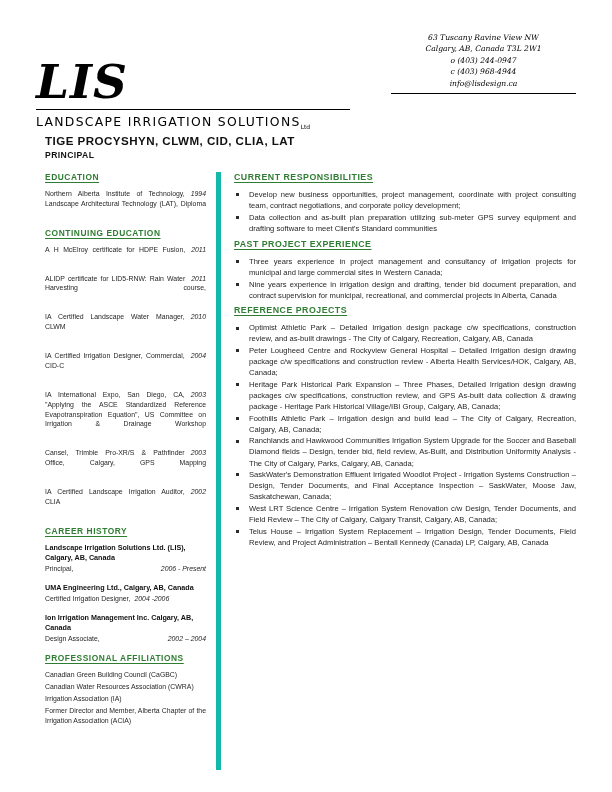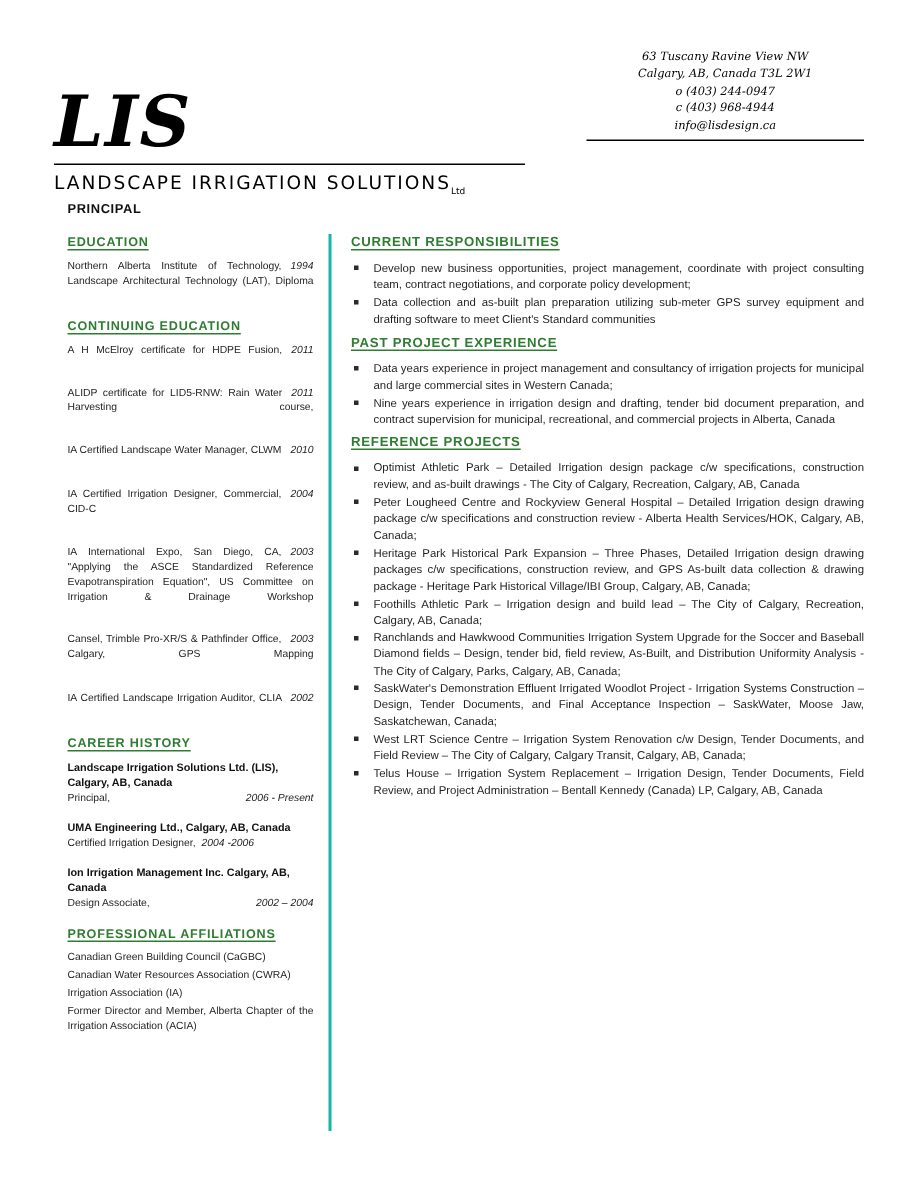--- a/index.html
+++ b/index.html
@@ -105,21 +105,21 @@
   
   .columns {
     display: flex;
     margin-top: 11px;
     height: 598px;
   }
   .col-left {
     width: 185px;
     padding-left: 9px;
     padding-right: 10px;
-    border-right: 2px solid #14b8a6;
+    border-right: 5px solid #14b8a6;
   }
   .col-right {
     flex: 1;
     padding-left: 13px;
   }
 
   .section-head {
     color: #2f7d32;
     font-weight: 700;
     font-size: 8.4px;
@@ -237,20 +237,21 @@
       <div class="contact-line">Calgary, AB, Canada  T3L 2W1</div>
       <div class="contact-line">o (403) 244-0947</div>
       <div class="contact-line">c (403) 968-4944</div>
       <div class="contact-line">info@lisdesign.ca</div>
       <div class="contact-rule"></div>
     </div>
 
   </div>
 
   <div class="name-header">
+    <div class="person-name">TIGE PROCYSHYN, CLWM, CID, CLIA, LAT</div>
     <div class="person-role">PRINCIPAL</div>
   </div>
 
   <div class="columns">
 
     <div class="col-left">
 
       <div class="section-head">EDUCATION</div>
       <div class="entry justified">
         <span class="year">1994</span><span>Northern Alberta Institute of Technology, Landscape Architectural Technology (LAT), Diploma</span>
@@ -316,21 +317,21 @@
     <div class="col-right">
 
       <div class="section-head">CURRENT RESPONSIBILITIES</div>
       <ul class="bullets">
         <li>Develop new business opportunities, project management, coordinate with project consulting team, contract negotiations, and corporate policy development;</li>
         <li>Data collection and as-built plan preparation utilizing sub-meter GPS survey equipment and drafting software to meet Client's Standard communities</li>
       </ul>
 
       <div class="section-head spaced">PAST PROJECT EXPERIENCE</div>
       <ul class="bullets">
-        <li>Data years experience in project management and consultancy of irrigation projects for municipal and large commercial sites in Western Canada;</li>
+        <li>Three years experience in project management and consultancy of irrigation projects for municipal and large commercial sites in Western Canada;</li>
         <li>Nine years experience in irrigation design and drafting, tender bid document preparation, and contract supervision for municipal, recreational, and commercial projects in Alberta, Canada</li>
       </ul>
 
       <div class="section-head spaced">REFERENCE PROJECTS</div>
       <ul class="bullets tight">
         <li>Optimist Athletic Park – Detailed Irrigation design package c/w specifications, construction review, and as-built drawings - The City of Calgary, Recreation, Calgary, AB, Canada</li>
         <li>Peter Lougheed Centre and Rockyview General Hospital – Detailed Irrigation design drawing package c/w specifications and construction review - Alberta Health Services/HOK, Calgary, AB, Canada;</li>
         <li>Heritage Park Historical Park Expansion – Three Phases, Detailed Irrigation design drawing packages c/w specifications, construction review, and GPS As-built data collection &amp; drawing package - Heritage Park Historical Village/IBI Group, Calgary, AB, Canada;</li>
         <li>Foothills Athletic Park – Irrigation design and build lead – The City of Calgary, Recreation, Calgary, AB, Canada;</li>
         <li>Ranchlands and Hawkwood Communities Irrigation System Upgrade for the Soccer and Baseball Diamond fields – Design, tender bid, field review, As-Built, and Distribution Uniformity Analysis - The City of Calgary, Parks, Calgary, AB, Canada;</li>

